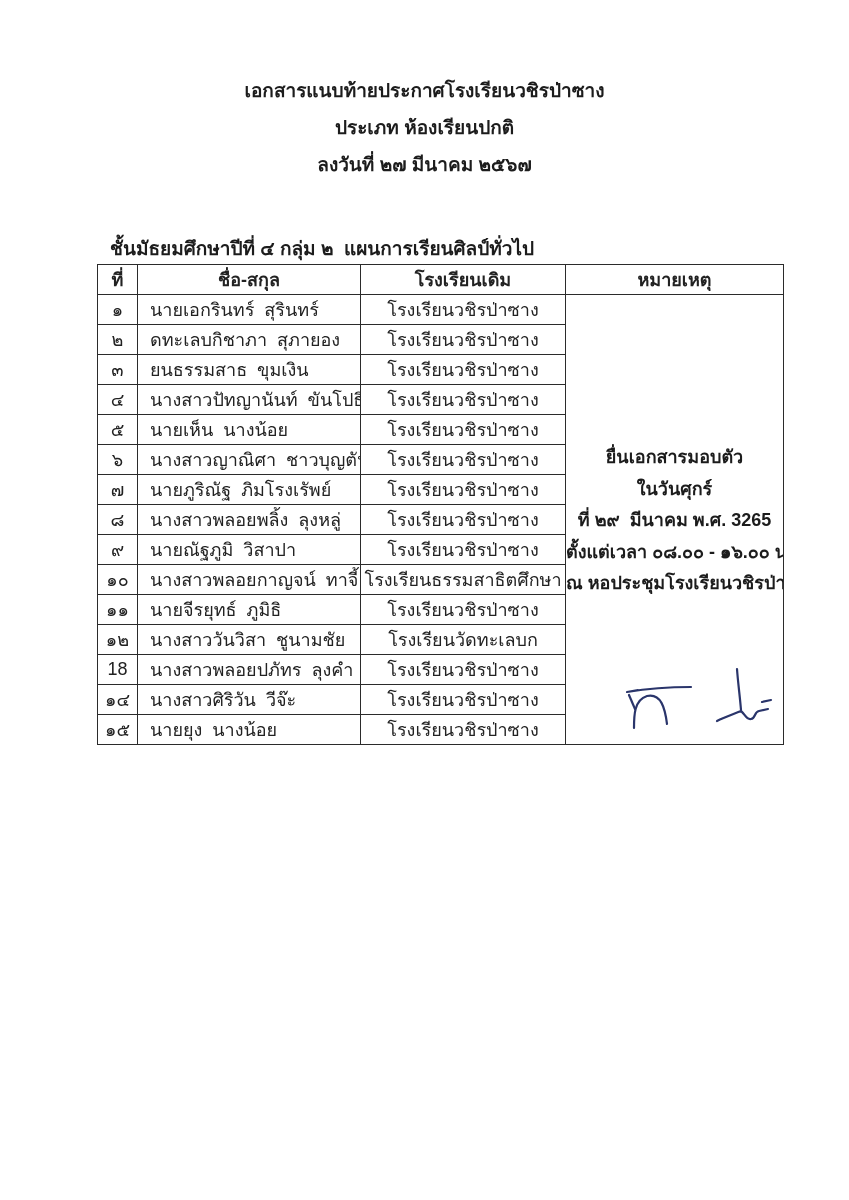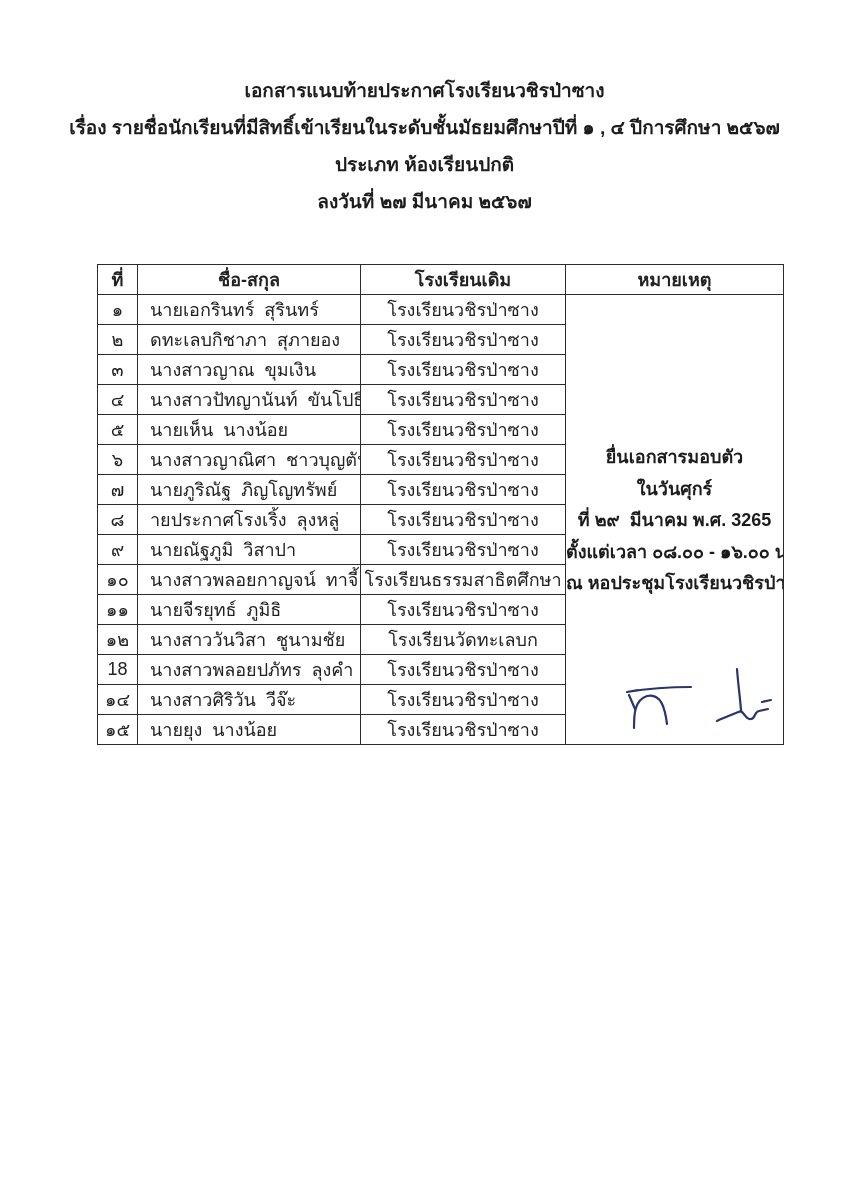--- a/index.html
+++ b/index.html
@@ -79,25 +79,25 @@
   }
   .signature svg { display: block; width: 100%; height: 100%; }
 </style>
 </head>
 <body>
 
 <div class="page">
 
   <div class="titles">
     <div>เอกสารแนบท้ายประกาศโรงเรียนวชิรป่าซาง</div>
-    <div>เรื่อง รายชื่อนักเรียนที่มีสิทธิ์เข้าเรียนในระดับชั้นมัธยมศึกษาปีที่ ๑ , ๔ ปีการศึกษา ๒๕๖๗</div>
     <div>ประเภท ห้องเรียนปกติ</div>
     <div>ลงวันที่ ๒๗ มีนาคม ๒๕๖๗</div>
   </div>
 
+  <div class="section-heading">ชั้นมัธยมศึกษาปีที่ ๔ กลุ่ม ๒  แผนการเรียนศิลป์ทั่วไป</div>
 
   <table class="doc-table">
     <colgroup>
       <col style="width:40px">
       <col style="width:223px">
       <col style="width:205px">
       <col style="width:218px">
     </colgroup>
     <thead>
       <tr>
@@ -134,46 +134,46 @@
           </div>
         </td>
       </tr>
       <tr>
         <td class="c-no">๒</td>
         <td class="c-name">ดทะเลบกิชาภา  สุภายอง</td>
         <td class="c-school">โรงเรียนวชิรป่าซาง</td>
       </tr>
       <tr>
         <td class="c-no">๓</td>
-        <td class="c-name">นางสาวญาณ  ขุมเงิน</td>
+        <td class="c-name">ยนธรรมสาธ  ขุมเงิน</td>
         <td class="c-school">โรงเรียนวชิรป่าซาง</td>
       </tr>
       <tr>
         <td class="c-no">๔</td>
         <td class="c-name">นางสาวปัทญานันท์  ขันโปธิ</td>
         <td class="c-school">โรงเรียนวชิรป่าซาง</td>
       </tr>
       <tr>
         <td class="c-no">๕</td>
         <td class="c-name">นายเห็น  นางน้อย</td>
         <td class="c-school">โรงเรียนวชิรป่าซาง</td>
       </tr>
       <tr>
         <td class="c-no">๖</td>
         <td class="c-name">นางสาวญาณิศา  ชาวบุญตัน</td>
         <td class="c-school">โรงเรียนวชิรป่าซาง</td>
       </tr>
       <tr>
         <td class="c-no">๗</td>
-        <td class="c-name">นายภูริณัฐ  ภิญโญทรัพย์</td>
+        <td class="c-name">นายภูริณัฐ  ภิมโรงเรัพย์</td>
         <td class="c-school">โรงเรียนวชิรป่าซาง</td>
       </tr>
       <tr>
         <td class="c-no">๘</td>
-        <td class="c-name">ายประกาศโรงเริ้ง  ลุงหลู่</td>
+        <td class="c-name">นางสาวพลอยพลิ้ง  ลุงหลู่</td>
         <td class="c-school">โรงเรียนวชิรป่าซาง</td>
       </tr>
       <tr>
         <td class="c-no">๙</td>
         <td class="c-name">นายณัฐภูมิ  วิสาปา</td>
         <td class="c-school">โรงเรียนวชิรป่าซาง</td>
       </tr>
       <tr>
         <td class="c-no">๑๐</td>
         <td class="c-name">นางสาวพลอยกาญจน์  ทาจี้</td>

